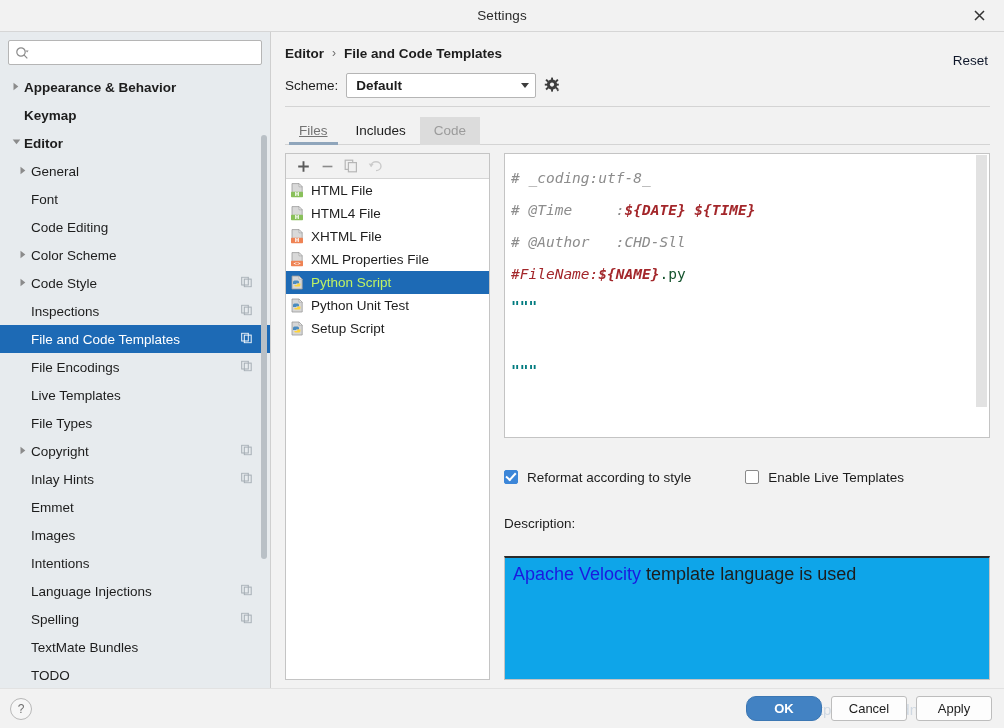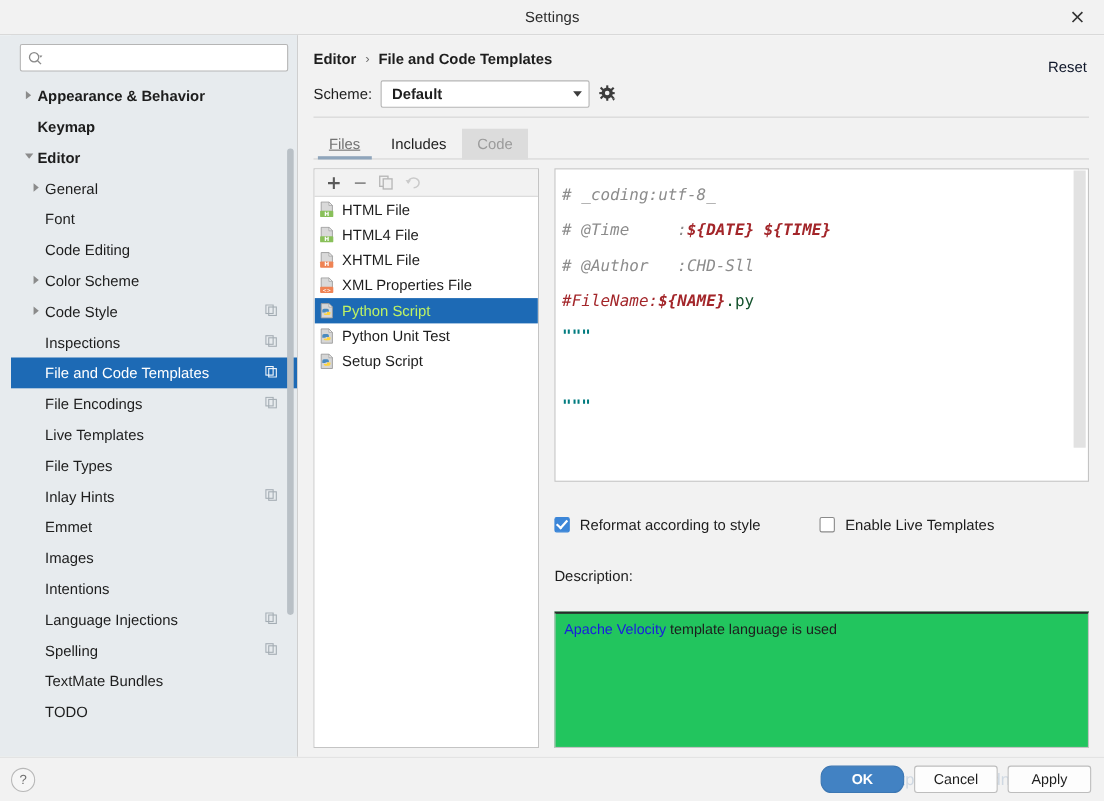--- a/index.html
+++ b/index.html
@@ -47,21 +47,20 @@
   }
 
   
   #leftpane {
     width: 271px;
     background: #e7ebee;
     position: relative;
     display: flex;
     flex-direction: column;
     border-right: 1px solid #cfcfcf;
-    padding-left: 10px;
   }
   #searchwrap {
     padding: 8px 8px 6px 8px;
     background: #e7ebee;
   }
   #searchbox {
     height: 25px;
     background: #fff;
     border: 1px solid #b5b5b5;
     border-radius: 2px;
@@ -325,25 +324,25 @@
     border: solid #fff;
     border-width: 0 2px 2px 0;
     transform: rotate(42deg) translate(-1px,-1px);
   }
   .chklabel { font-size: 13.5px; cursor: pointer; }
   .chkgap { width: 36px; }
 
   #desc-label { font-size: 13.5px; padding: 4px 0 5px 0; }
   #descbox {
     flex: 1;
-    background: #22c55e;
+    background: #0ea5e9;
     border: 1px solid #c4c4c4;
     border-top: 2px solid #2b2b2b;
     padding: 6px 8px;
-    font-size: 13px;
+    font-size: 18px;
     min-height: 0;
   }
   #descbox .link { color: #1a1ae0; }
 
   
   #footer {
     height: 40px;
     background: #f2f2f2;
     border-top: 1px solid #e2e2e2;
     display: flex;
@@ -499,20 +498,30 @@
                 <rect x="3.3" y="2.6" width="6.9" height="7.7" fill="none" stroke="#6f7b85" stroke-width="1"></rect>
               </svg></span>
           </div>
           <div class="tnode lvl1">
             <span class="arrow"></span>
             <span class="tlabel">Live Templates</span>
           </div>
           <div class="tnode lvl1">
             <span class="arrow"></span>
             <span class="tlabel">File Types</span>
+          </div>
+          <div class="tnode lvl1">
+            <span class="arrow"><svg width="8" height="9" viewBox="0 0 8 9">
+                <path d="M1.5 0.7 L6.3 4.5 L1.5 8.3 z" fill="#8b8b8b"></path>
+              </svg></span>
+            <span class="tlabel">Copyright</span>
+            <span class="copyicon"><svg width="11" height="11" viewBox="0 0 11 11">
+                <rect x="0.7" y="0.7" width="6.6" height="7.8" fill="none" stroke="#6f7b85" stroke-width="1"></rect>
+                <rect x="3.3" y="2.6" width="6.9" height="7.7" fill="none" stroke="#6f7b85" stroke-width="1"></rect>
+              </svg></span>
           </div>
           <div class="tnode lvl1">
             <span class="arrow"></span>
             <span class="tlabel">Inlay Hints</span>
             <span class="copyicon"><svg width="11" height="11" viewBox="0 0 11 11">
                 <rect x="0.7" y="0.7" width="6.6" height="7.8" fill="none" stroke="#6f7b85" stroke-width="1"></rect>
                 <rect x="3.3" y="2.6" width="6.9" height="7.7" fill="none" stroke="#6f7b85" stroke-width="1"></rect>
               </svg></span>
           </div>
           <div class="tnode lvl1">

